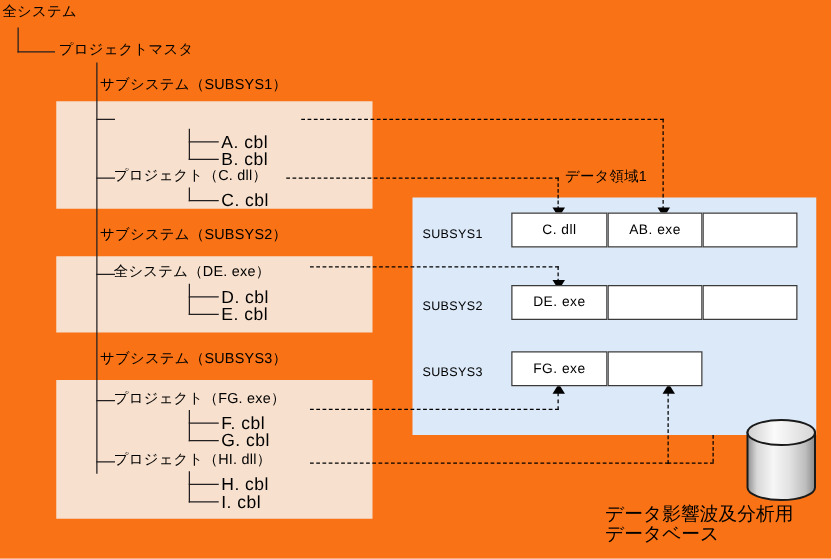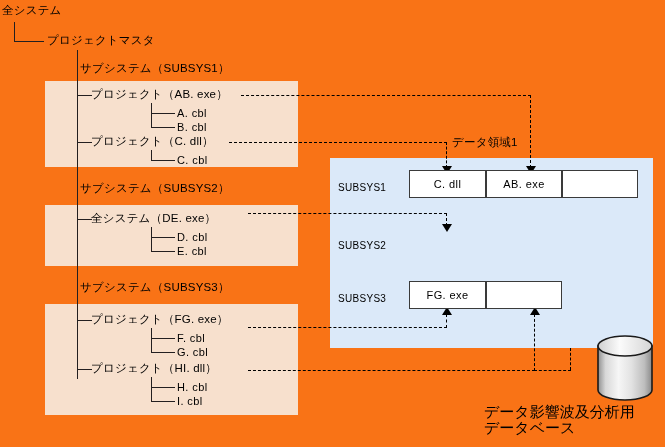--- a/index.html
+++ b/index.html
@@ -24,21 +24,21 @@
     position: absolute;
     font-size: 11px;
     line-height: 13px;
     white-space: nowrap;
     color: #000;
     letter-spacing: 0.2px;
   }
   .lbl-jp { font-size: 11.5px; }
   .lbl-mono {
     font-family: "Liberation Sans", "DejaVu Sans", sans-serif;
-    font-size: 11px;
+    font-size: 14px;
     letter-spacing: 0.4px;
   }
 
   
   .peach {
     position: absolute;
     background: #f7e0cd;
   }
 
   
@@ -128,21 +128,20 @@
   <div class="vline" style="left:14px; top:22px; height:20px;"></div>
   <div class="hline" style="left:14px; top:41px; width:30px;"></div>
 
   <div class="lbl lbl-jp" style="left:47px; top:34px;">プロジェクトマスタ</div>
 
   <div class="vline" style="left:77px; top:50px; height:329px;"></div>
 
   <div class="lbl lbl-jp" style="left:80px; top:62px;">サブシステム（SUBSYS1）</div>
 
   <div class="hline" style="left:77px; top:95px; width:15px;"></div>
-  <div class="lbl lbl-jp" style="left:91px; top:88px;">プロジェクト（AB. exe）</div>
 
   <div class="vline" style="left:151px; top:103px; height:25px;"></div>
   <div class="hline" style="left:151px; top:113px; width:24px;"></div>
   <div class="lbl lbl-mono" style="left:177px; top:107px;">A. cbl</div>
   <div class="hline" style="left:151px; top:127px; width:24px;"></div>
   <div class="lbl lbl-mono" style="left:177px; top:121px;">B. cbl</div>
 
   <div class="hline" style="left:77px; top:142px; width:15px;"></div>
   <div class="lbl lbl-jp" style="left:91px; top:135px;">プロジェクト（C. dll）</div>
 
@@ -207,20 +206,25 @@
   <div class="lbl lbl-jp" style="left:452px; top:136px;">データ領域1</div>
 
   <div class="rowlabel" style="left:338px; top:182px;">SUBSYS1</div>
   <div class="row-wrap" style="left:409px; top:170px; width:229px; height:28px;">
     <div class="cell" style="width:77px;">C. dll</div>
     <div class="cell" style="width:76px;">AB. exe</div>
     <div class="cell" style="width:76px;"></div>
   </div>
 
   <div class="rowlabel" style="left:338px; top:240px;">SUBSYS2</div>
+  <div class="row-wrap" style="left:409px; top:228px; width:229px; height:28px;">
+    <div class="cell" style="width:77px;">DE. exe</div>
+    <div class="cell" style="width:76px;"></div>
+    <div class="cell" style="width:76px;"></div>
+  </div>
 
   <div class="rowlabel" style="left:338px; top:293px;">SUBSYS3</div>
   <div class="row-wrap" style="left:409px; top:281px; width:229px; height:28px;">
     <div class="cell" style="width:77px;">FG. exe</div>
     <div class="cell" style="width:76px;"></div>
   </div>
 
   <svg class="cyl" style="left:596px; top:335px;" width="58" height="66" viewBox="0 0 58 66">
     <defs>
       <linearGradient id="cylgrad" x1="0" y1="0" x2="1" y2="0">

